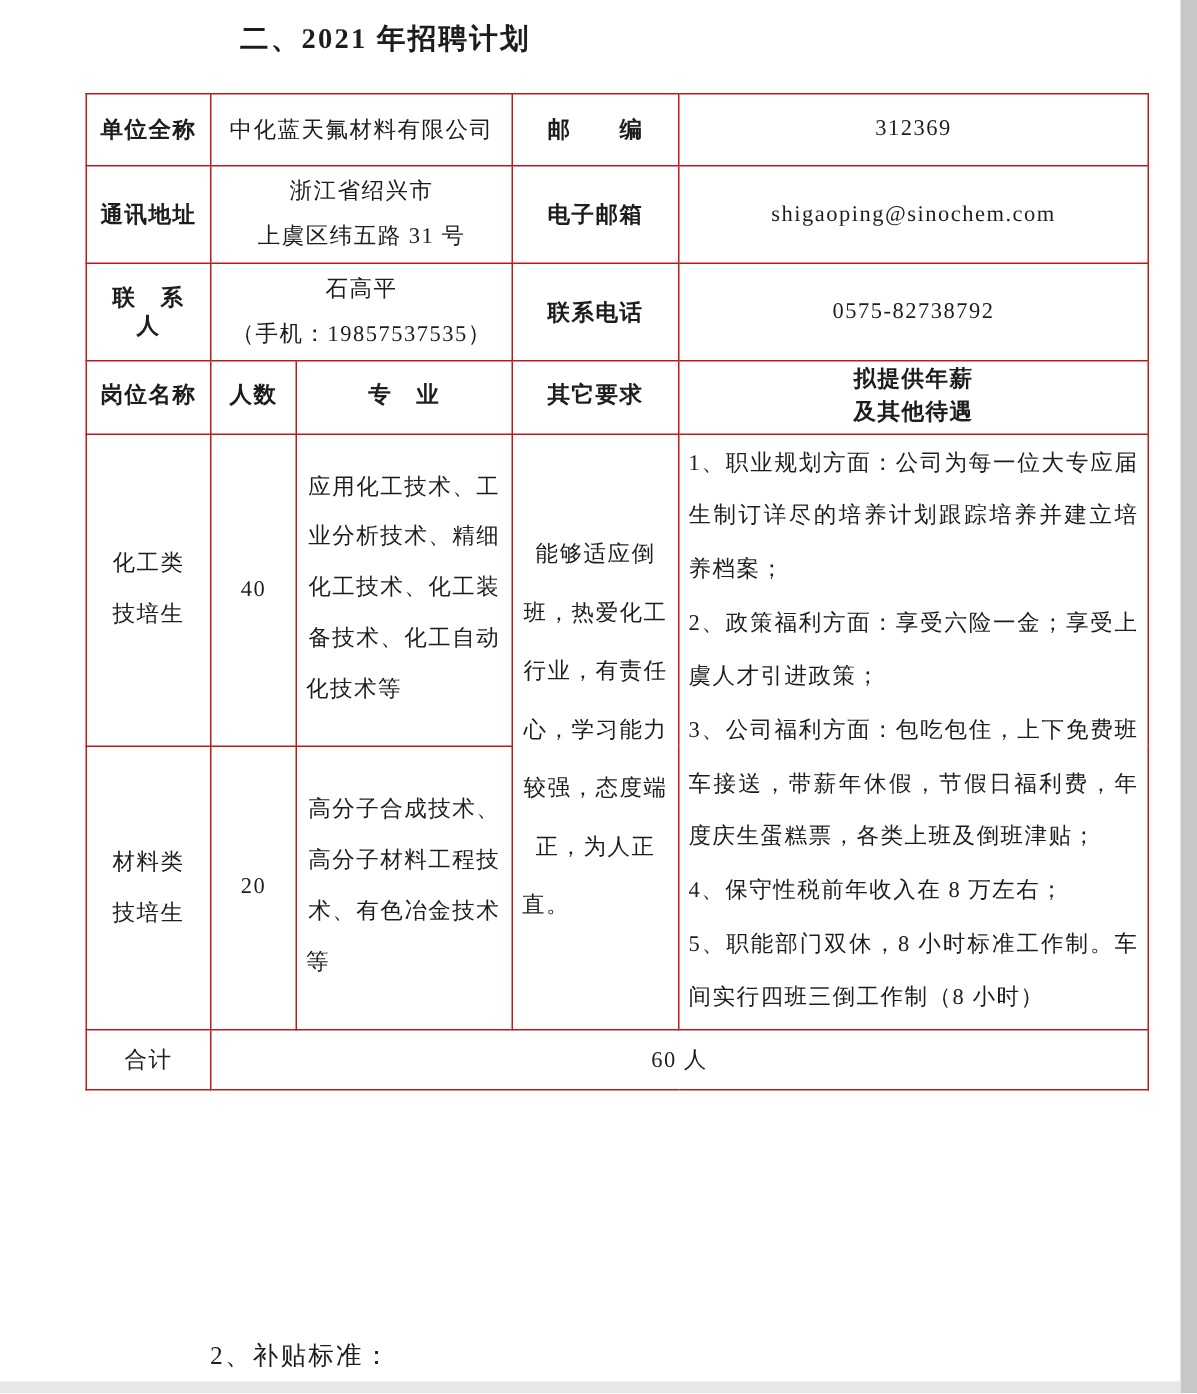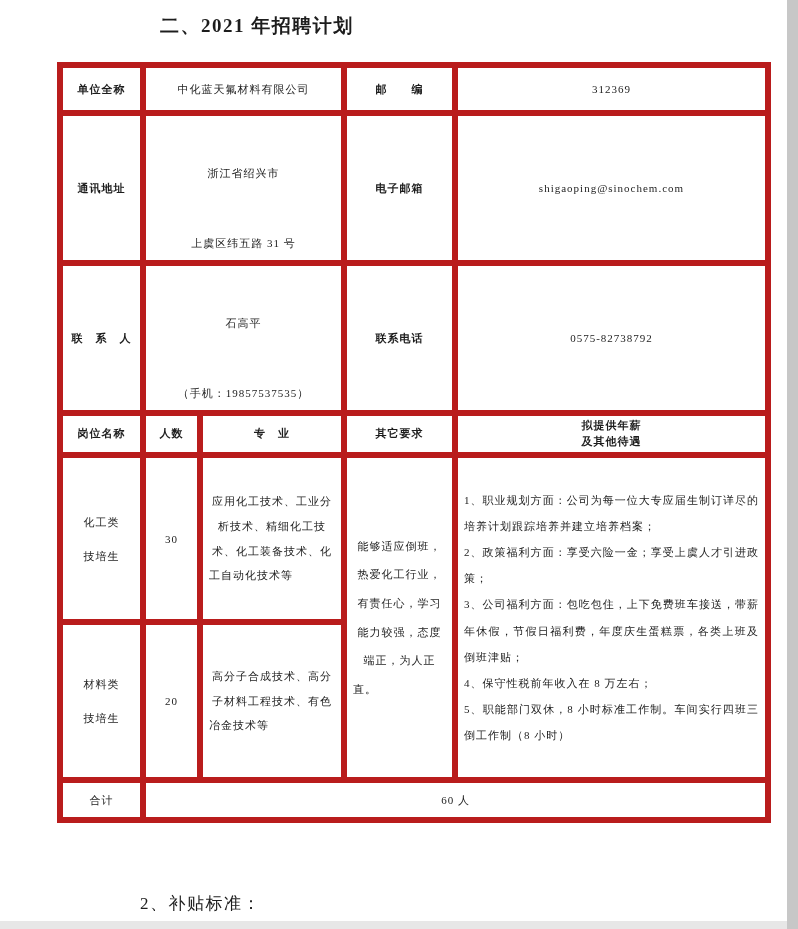--- a/index.html
+++ b/index.html
@@ -21,29 +21,29 @@
     position: absolute; left: 160px; top: 13px;
     font-size: 19px; font-weight: bold; letter-spacing: 1.5px;
     white-space: nowrap;
   }
 
   table.main {
     position: absolute; left: 57px; top: 62px;
     width: 708px; table-layout: fixed; border-collapse: collapse;
   }
   table.main td {
-    border: 6px solid #b91c1c;
+    border: 1px solid #b91c1c;
     text-align: center; vertical-align: middle;
-    font-size: 11px; letter-spacing: 1px;
+    font-size: 15px; letter-spacing: 1px;
     padding: 2px 6px;
     overflow: hidden;
   }
   td.lbl { font-weight: bold; font-size: 15.5px; letter-spacing: 1px; }
   td.hdr { font-weight: bold; font-size: 15.5px; letter-spacing: 1px; line-height: 1.45; }
-  .two-line div { line-height: 30px; margin-top: 40px; }
+  .two-line div { line-height: 30px; }
   td.majors {
     text-align: justify; text-align-last: left;
     vertical-align: middle;
     padding: 6px 10px;
     line-height: 2.25; letter-spacing: 1px;
   }
   td.reqs {
     text-align: justify; text-align-last: left;
     padding: 8px 9px;
     line-height: 2.6; letter-spacing: 1px;
@@ -123,21 +123,21 @@
           <td class="hdr">
             <div>拟提供年薪</div>
             <div>及其他待遇</div>
           </td>
         </tr>
         <tr style="height:167px">
           <td class="job-name">
             <div>化工类</div>
             <div>技培生</div>
           </td>
-          <td class="count">30</td>
+          <td class="count">40</td>
           <td class="majors">应用化工技术、工业分析技术、精细化工技术、化工装备技术、化工自动化技术等</td>
           <td class="reqs" rowspan="2">能够适应倒班，热爱化工行业，有责任心，学习能力较强，态度端正，为人正直。</td>
           <td class="benefits" rowspan="2">
             <div class="benefit-line">1、职业规划方面：公司为每一位大专应届生制订详尽的培养计划跟踪培养并建立培养档案；</div>
             <div class="benefit-line">2、政策福利方面：享受六险一金；享受上虞人才引进政策；</div>
             <div class="benefit-line">3、公司福利方面：包吃包住，上下免费班车接送，带薪年休假，节假日福利费，年度庆生蛋糕票，各类上班及倒班津贴；</div>
             <div class="benefit-line">4、保守性税前年收入在 8 万左右；</div>
             <div class="benefit-line">5、职能部门双休，8 小时标准工作制。车间实行四班三倒工作制（8 小时）</div>
           </td>
         </tr>

